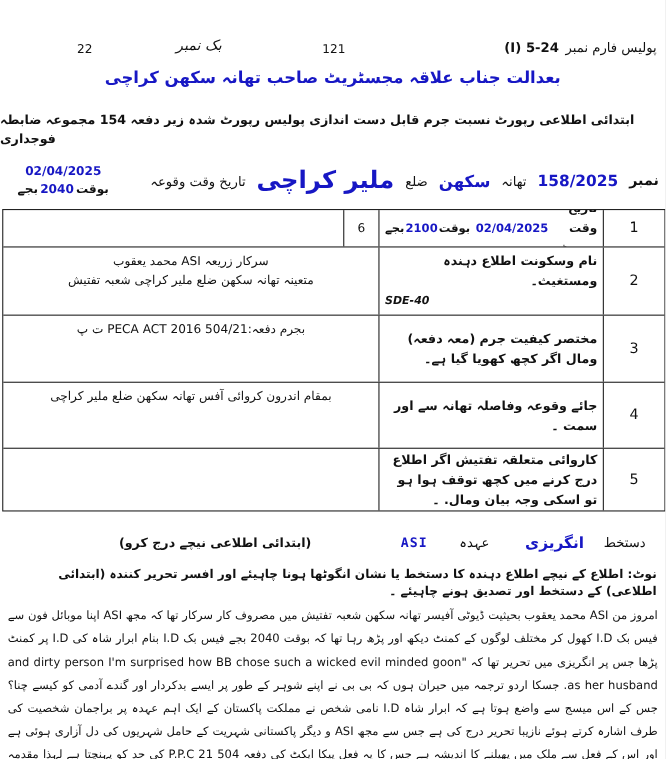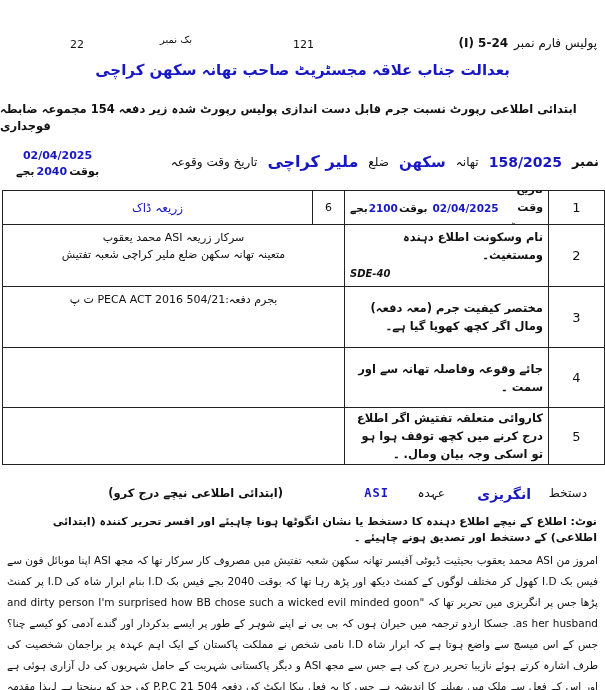--- a/index.html
+++ b/index.html
@@ -8,34 +8,34 @@
     font-family:"DejaVu Sans",sans-serif;direction:rtl;overflow:hidden;
     margin:0 auto;color:#111;
   }
   .abs{position:absolute;left:0;right:0;}
   
   .hdr1{top:34px;height:24px;font-size:11px;}
   .hdr1 .frm{position:absolute;right:8px;top:2px;display:flex;gap:6px;align-items:center;}
   .hdr1 .frm .lbl{font-size:12px;}
   .hdr1 .frm .val{font-size:12px;font-weight:bold;direction:rtl;}
   .hdr1 .pageno{position:absolute;left:293px;top:4px;font-size:11px;direction:ltr;}
-  .hdr1 .bookl{position:absolute;left:160px;top:0px;font-size:10px;}
+  .hdr1 .bookl{position:absolute;left:160px;top:0px;font-size:13px;font-style:italic;}
   .hdr1 .bookv{position:absolute;left:70px;top:4px;font-size:11px;direction:ltr;}
   
   .court{top:61px;text-align:center;color:#1717c4;font-weight:bold;font-size:15px;letter-spacing:0.5px;}
   
   .firtitle{top:101px;text-align:left;font-weight:bold;font-size:11.5px;line-height:17px;}
   
   .meta{top:148px;height:36px;}
   .metarow{position:absolute;right:6px;top:4px;display:flex;align-items:center;gap:10px;direction:rtl;}
   .meta .b{font-weight:bold;font-size:13px;}
   .meta .blue{color:#1717c4;font-weight:bold;}
   .meta .num{font-size:14px;direction:ltr;}
   .meta .stn{font-size:15px;}
-  .meta .dst{font-size:16px;}
+  .meta .dst{font-size:22px;}
   .meta .plain{font-size:12px;}
   .meta .datecol{position:absolute;left:16px;top:0;text-align:center;font-size:11px;line-height:16px;}
   .meta .datecol .d{color:#1717c4;font-weight:bold;direction:ltr;display:block;}
   .meta .timerow{display:flex;gap:2px;justify-content:center;font-weight:bold;}
   .meta .timerow .t{color:#1717c4;direction:ltr;}
   
   .tbl{top:190px;width:603px;border:1px solid #222;box-sizing:border-box;}
   .trow{display:flex;direction:rtl;border-bottom:1px solid #222;}
   .trow:last-child{border-bottom:none;}
   .cell{box-sizing:border-box;border-left:1px solid #222;overflow:hidden;}
@@ -116,21 +116,20 @@
       <div class="cell clabel">
         <span>تاریخ وقت رپورٹ</span>
         <span class="bluev">02/04/2025</span>
         <span class="timebits">
           <span>بوقت</span>
           <span class="t">2100</span>
           <span>بجے</span>
         </span>
       </div>
       <div class="cell csix">6</div>
-      <div class="cell cvia last">زریعہ ڈاک</div>
     </div>
 
     <div class="trow r2">
       <div class="cell cnum">2</div>
       <div class="cell clabel">
         <div class="lblwrap">
           <span>نام وسکونت اطلاع دہندہ ومستغیث۔</span>
           <span class="sde">SDE-40</span>
         </div>
       </div>
@@ -142,20 +141,21 @@
 
     <div class="trow r3">
       <div class="cell cnum">3</div>
       <div class="cell clabel" style="display:flex;align-items:center;">مختصر کیفیت جرم (معہ دفعہ) ومال اگر کچھ کھویا گیا ہے۔</div>
       <div class="cell cans last">بجرم دفعہ:504/21 PECA ACT 2016 ت پ</div>
     </div>
 
     <div class="trow r4">
       <div class="cell cnum">4</div>
       <div class="cell clabel" style="display:flex;align-items:center;">جائے وقوعہ وفاصلہ تھانہ سے اور سمت ۔</div>
+      <div class="cell cans last">بمقام اندرون کروائی آفس تھانہ سکھن ضلع ملیر کراچی</div>
     </div>
 
     <div class="trow r5">
       <div class="cell cnum">5</div>
       <div class="cell clabel" style="display:flex;align-items:center;">کاروائی متعلقہ تفتیش اگر اطلاع درج کرنے میں کچھ توقف ہوا ہو تو اسکی وجہ بیان ومال. ۔</div>
     </div>
 
   </div>
 
   <div class="abs sign">

